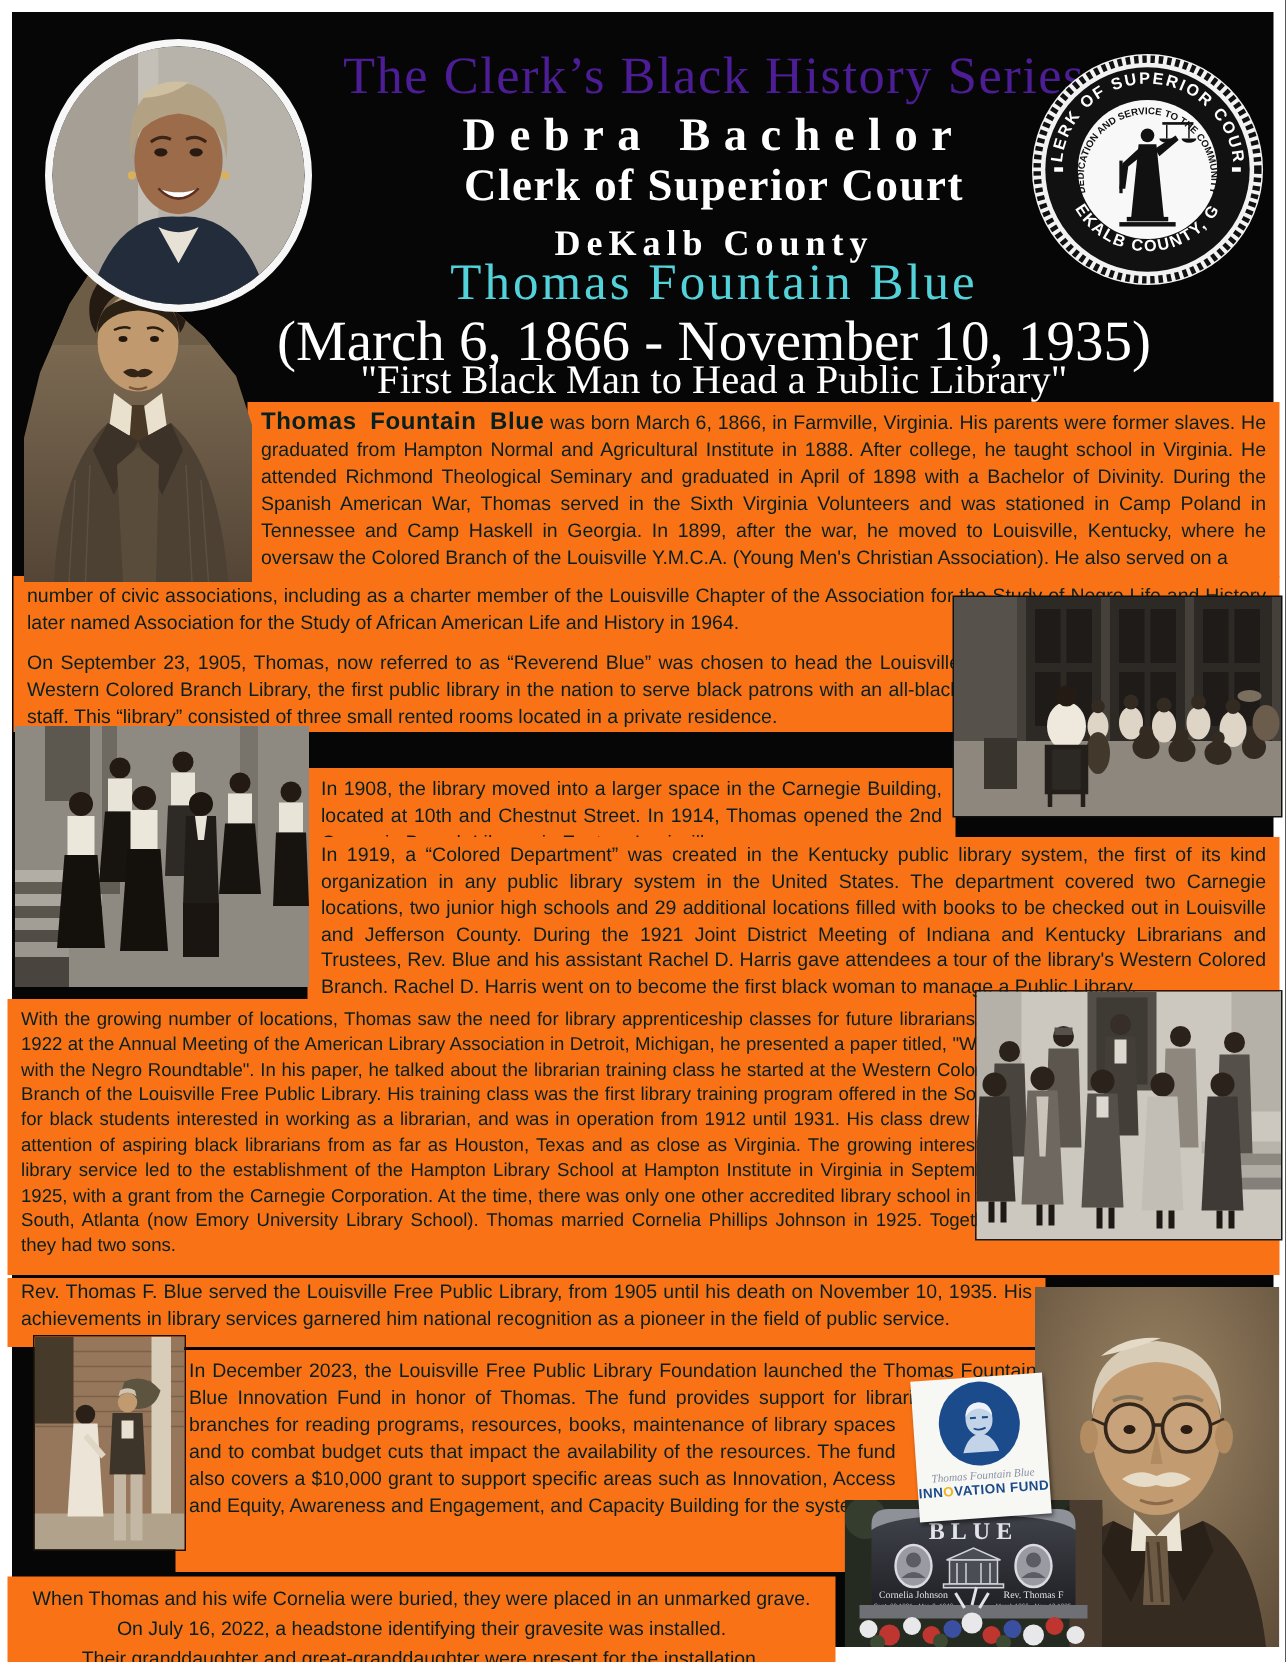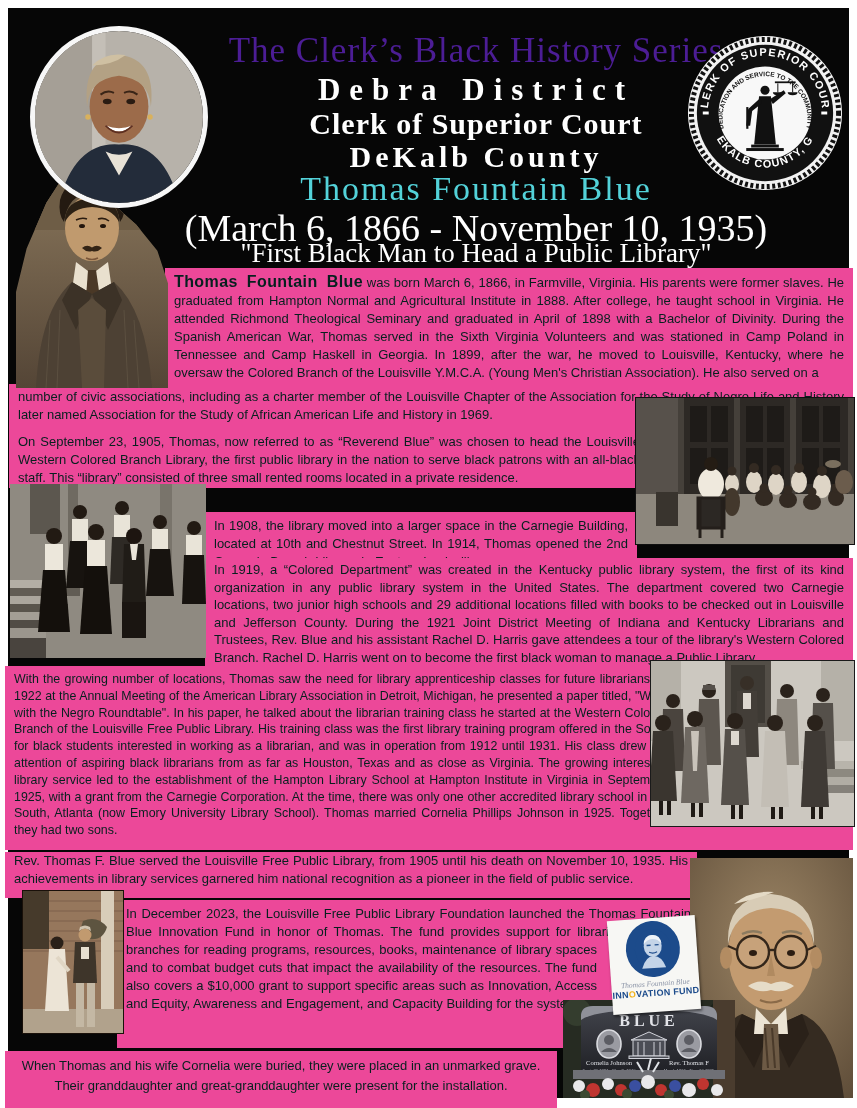--- a/index.html
+++ b/index.html
@@ -6,26 +6,26 @@
   .page{position:relative;width:857px;height:1108px;background:#ffffff;margin:0 auto;
         font-family:"Liberation Sans",sans-serif;overflow:hidden;}
   .bg{position:absolute;left:8px;top:8px;width:841px;height:1090px;background:#060606;}
   .abs{position:absolute;}
   
   .hline{position:absolute;left:170px;width:612px;text-align:center;color:#ffffff;
          font-family:"Liberation Serif","DejaVu Serif",serif;white-space:nowrap;z-index:4;}
   .series{top:31px;font-size:35px;color:#4c1d95;letter-spacing:1px;text-align:center;}
   .dname{top:72px;font-size:31px;font-weight:bold;letter-spacing:9px;}
   .drole{top:107px;font-size:30px;font-weight:bold;letter-spacing:1px;}
-  .dcounty{top:140px;font-size:30px;font-weight:bold;letter-spacing:4px;}
+  .dcounty{top:150px;font-size:24px;font-weight:bold;letter-spacing:4px;}
   .subj{top:170px;font-size:34px;color:#53d2d9;letter-spacing:2px;}
   .dates{top:206px;font-size:38px;}
   .quote{top:238px;font-size:27px;}
   
-  .panel{position:absolute;background:#ec4899;color:#07201f;font-size:13px;line-height:18px;
+  .panel{position:absolute;background:#f97316;color:#07201f;font-size:13px;line-height:18px;
          text-align:justify;overflow:hidden;padding:5px 9px;box-sizing:border-box;z-index:1;}
   .lead{font-weight:bold;font-size:16px;letter-spacing:.4px;word-spacing:4px;}
   .p1{left:165px;top:268px;width:688px;height:117px;}
   .p2{left:9px;top:384px;width:844px;height:104px;padding-top:4px;}
   .p2b{width:622px;margin-top:9px;}
   .p3{left:205px;top:512px;width:432px;height:66px;}
   .p4{left:205px;top:558px;width:648px;height:108px;padding-top:3px;line-height:17.5px;}
   .p5{left:5px;top:666px;width:848px;height:184px;font-size:12.4px;line-height:16.8px;}
   .p6{left:5px;top:852px;width:692px;height:46px;padding-top:0;}
   .p7{left:117px;top:900px;width:585px;height:148px;}
@@ -58,21 +58,21 @@
   .badge-fund{font-size:9px;font-weight:bold;color:#1c4b8b;letter-spacing:.3px;white-space:nowrap;}
   .bulb{color:#f2b31c;}
 </style>
 </head>
 <body>
 
 <div class="page">
   <div class="bg abs"></div>
 
   <div class="hline series">The Clerk’s Black History Series</div>
-  <div class="hline dname">Debra District</div>
+  <div class="hline dname">Debra Bachelor</div>
   <div class="hline drole">Clerk of Superior Court</div>
   <div class="hline dcounty">DeKalb County</div>
   <div class="hline subj">Thomas Fountain Blue</div>
   <div class="hline dates">(March 6, 1866 - November 10, 1935)</div>
   <div class="hline quote">"First Black Man to Head a Public Library"</div>
 
   <div class="photo seal">
     <svg viewBox="0 0 160 160">
       <circle cx="80" cy="80" r="78" fill="#f2f2f2"></circle>
       <circle cx="80" cy="80" r="74.5" fill="none" stroke="#111" stroke-width="5" stroke-dasharray="3 2.6"></circle>
@@ -162,21 +162,21 @@
       </g>
       <path d="M62,140 L76,128 L90,140 L88,218 L66,218 Z" fill="#5a4c3b"></path>
     </svg>
   </div>
 
   <div class="panel p1">
     <span class="lead">Thomas Fountain Blue</span><span> was born March 6, 1866, in Farmville, Virginia. His parents were former slaves. He graduated from Hampton Normal and Agricultural Institute in 1888. After college, he taught school in Virginia. He attended Richmond Theological Seminary and graduated in April of 1898 with a Bachelor of Divinity. During the Spanish American War, Thomas served in the Sixth Virginia Volunteers and was stationed in Camp Poland in Tennessee and Camp Haskell in Georgia. In 1899, after the war, he moved to Louisville, Kentucky, where he oversaw the Colored Branch of the Louisville Y.M.C.A. (Young Men's Christian Association). He also served on a</span>
   </div>
 
   <div class="panel p2">
-    <div>number of civic associations, including as a charter member of the Louisville Chapter of the Association for the Study of Negro Life and History later named Association for the Study of African American Life and History in 1969.</div>
+    <div>number of civic associations, including as a charter member of the Louisville Chapter of the Association for the Study of Negro Life and History later named Association for the Study of African American Life and History in 1964.</div>
     <div class="p2b">On September 23, 1905, Thomas, now referred to as “Reverend Blue” was chosen to head the Louisville Western Colored Branch Library, the first public library in the nation to serve black patrons with an all-black staff.  This “library” consisted of three small rented rooms located in a private residence.</div>
   </div>
 
   <div class="panel p3">
     <div>In 1908, the library moved into a larger space in the Carnegie Building, located at 10th and Chestnut Street.  In 1914, Thomas opened the 2nd Carnegie Branch Library, in Eastern Louisville.</div>
   </div>
 
   <div class="panel p4">
     <div>In 1919, a “Colored Department” was created in the Kentucky public library system, the first of its kind organization in any public library system in the United States. The department covered two Carnegie locations,  two junior high schools and 29 additional locations filled with books to be checked out in Louisville and Jefferson County. During the 1921 Joint District Meeting of Indiana and Kentucky Librarians and Trustees, Rev. Blue and his assistant Rachel D. Harris gave attendees a tour of the library's Western Colored Branch.  Rachel D. Harris went on to become the first black woman to manage a Public Library.</div>
   </div>
@@ -191,20 +191,21 @@
   </div>
 
   <div class="panel p7">
     <div class="fl-b1"></div>
     <div class="fl-b2"></div>
     <span>In December 2023, the Louisville Free Public Library Foundation launched the Thomas Fountain Blue Innovation Fund in honor of Thomas. The fund provides support for librarians and local branches for reading programs, resources, books, maintenance of library spaces and to combat budget cuts that impact the availability of the resources.  The fund also covers a $10,000 grant to support specific areas such as Innovation, Access and Equity, Awareness and Engagement, and Capacity Building for the system.</span>
   </div>
 
   <div class="panel p8">
     <div>When Thomas and his wife Cornelia were buried, they were placed in an unmarked grave.</div>
+    <div>On July 16, 2022, a headstone identifying their gravesite was installed.</div>
     <div>Their granddaughter and great-granddaughter were present for the installation.</div>
   </div>
 
   <div class="photo children">
     <svg viewBox="0 0 218 146" preserveAspectRatio="none">
       <rect width="218" height="146" fill="#45403a"></rect>
       <rect width="42" height="146" fill="#57514b"></rect>
       <g fill="#2d2925">
         <rect x="48" y="0" width="50" height="96"></rect>
           <rect x="104" y="0" width="50" height="96"></rect>

